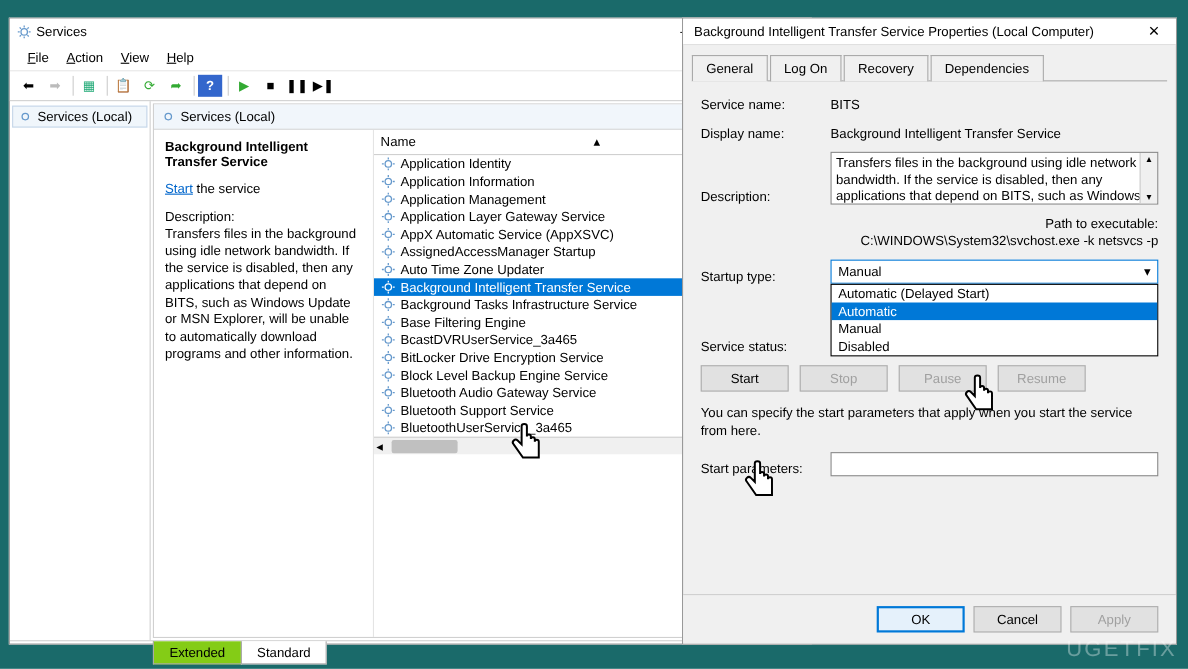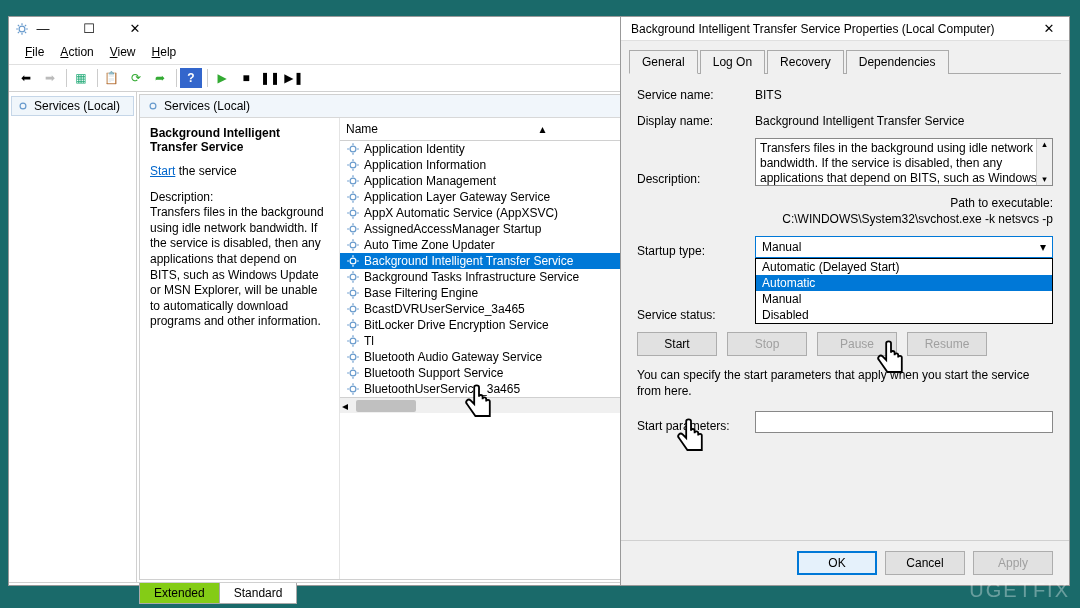--- a/index.html
+++ b/index.html
@@ -96,20 +96,21 @@
           <line x1="12" y1="2" x2="12" y2="5"></line>
           <line x1="12" y1="19" x2="12" y2="22"></line>
           <line x1="2" y1="12" x2="5" y2="12"></line>
           <line x1="19" y1="12" x2="22" y2="12"></line>
           <line x1="4.9" y1="4.9" x2="7" y2="7"></line>
           <line x1="17" y1="17" x2="19.1" y2="19.1"></line>
           <line x1="4.9" y1="19.1" x2="7" y2="17"></line>
           <line x1="17" y1="7" x2="19.1" y2="4.9"></line>
         </g>
       </svg>
+    <span class="title">Services</span>
     <div class="winbtns">
       <span class="winbtn">—</span>
       <span class="winbtn">☐</span>
       <span class="winbtn">✕</span>
     </div>
   </div>
   <div class="menubar">
     <span><u>F</u>ile</span>
     <span><u>A</u>ction</span>
     <span><u>V</u>iew</span>
@@ -323,20 +324,21 @@
               <div class="row">
                 <svg class="svc-icon gear-svg" viewBox="0 0 24 24">
                   <circle cx="12" cy="12" r="5" fill="none" stroke="#6699cc" stroke-width="2"></circle>
                   <g stroke="#6699cc" stroke-width="2">
                     <line x1="12" y1="2" x2="12" y2="5"></line>
                     <line x1="12" y1="19" x2="12" y2="22"></line>
                     <line x1="2" y1="12" x2="5" y2="12"></line>
                     <line x1="19" y1="12" x2="22" y2="12"></line>
                   </g>
                 </svg>
+                <span style="flex:1">Block Level Backup Engine Service</span>
                 <span style="width:20px">Tl</span>
               </div>
               <div class="row">
                 <svg class="svc-icon gear-svg" viewBox="0 0 24 24">
                   <circle cx="12" cy="12" r="5" fill="none" stroke="#6699cc" stroke-width="2"></circle>
                   <g stroke="#6699cc" stroke-width="2">
                     <line x1="12" y1="2" x2="12" y2="5"></line>
                     <line x1="12" y1="19" x2="12" y2="22"></line>
                     <line x1="2" y1="12" x2="5" y2="12"></line>
                     <line x1="19" y1="12" x2="22" y2="12"></line>

